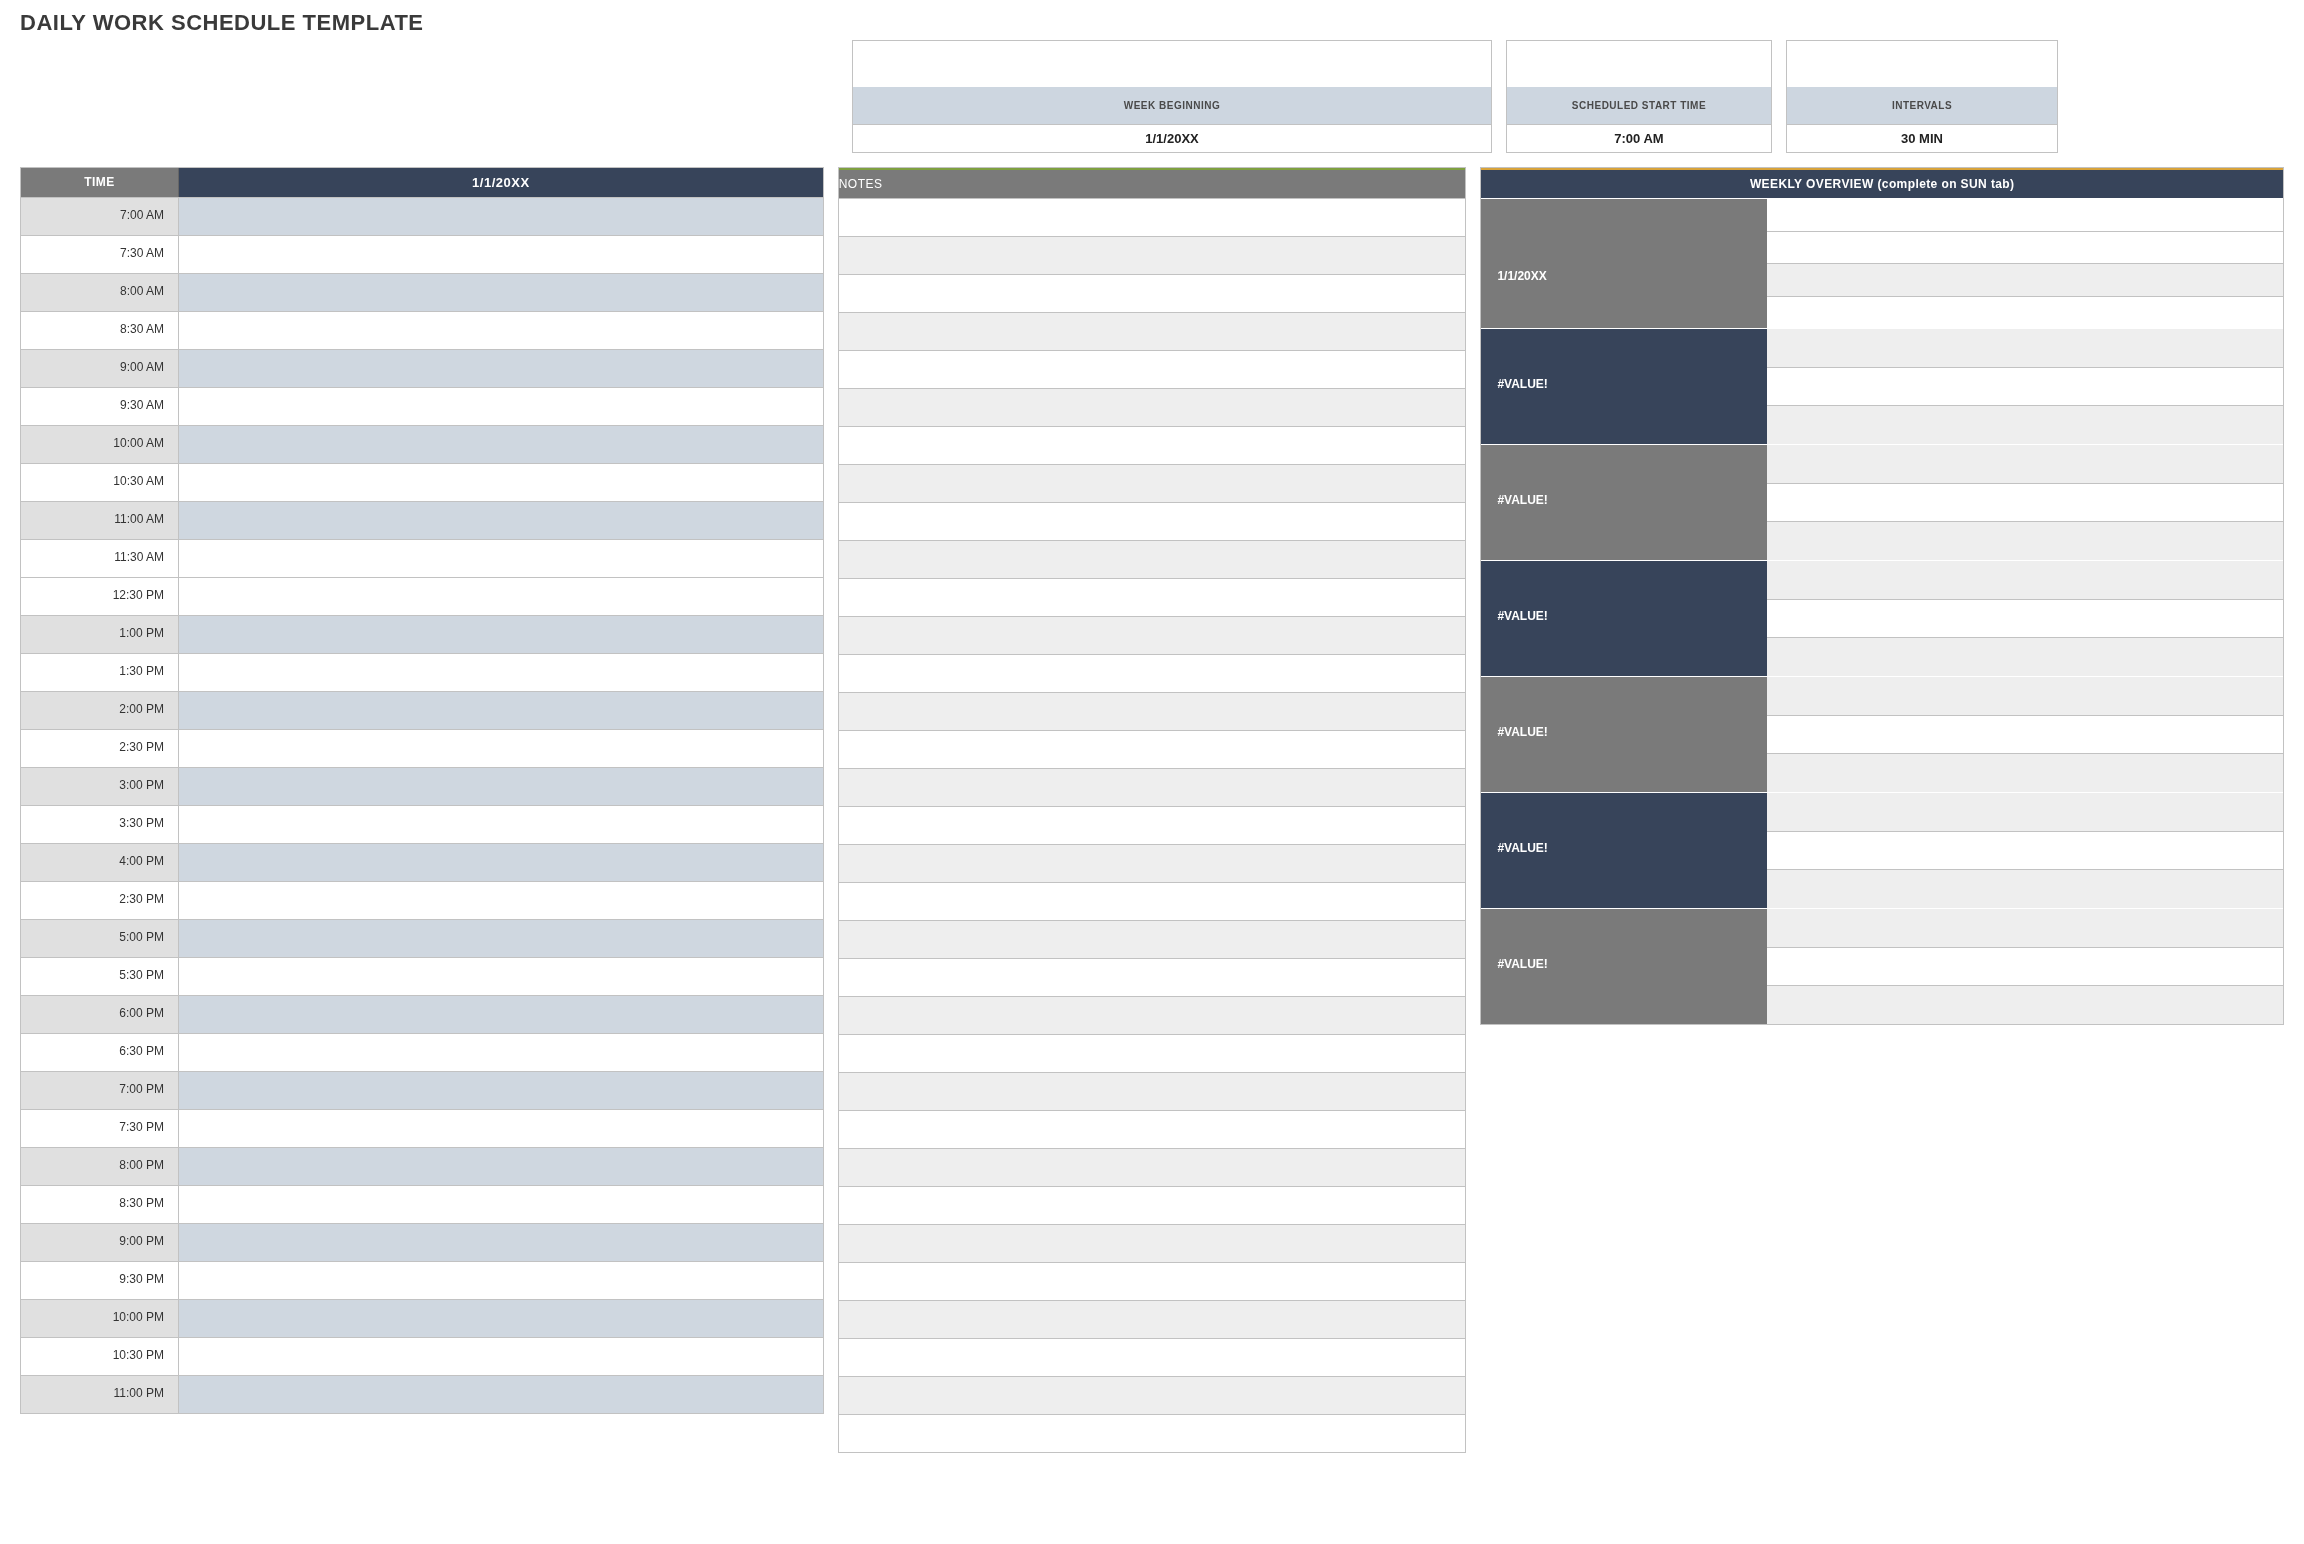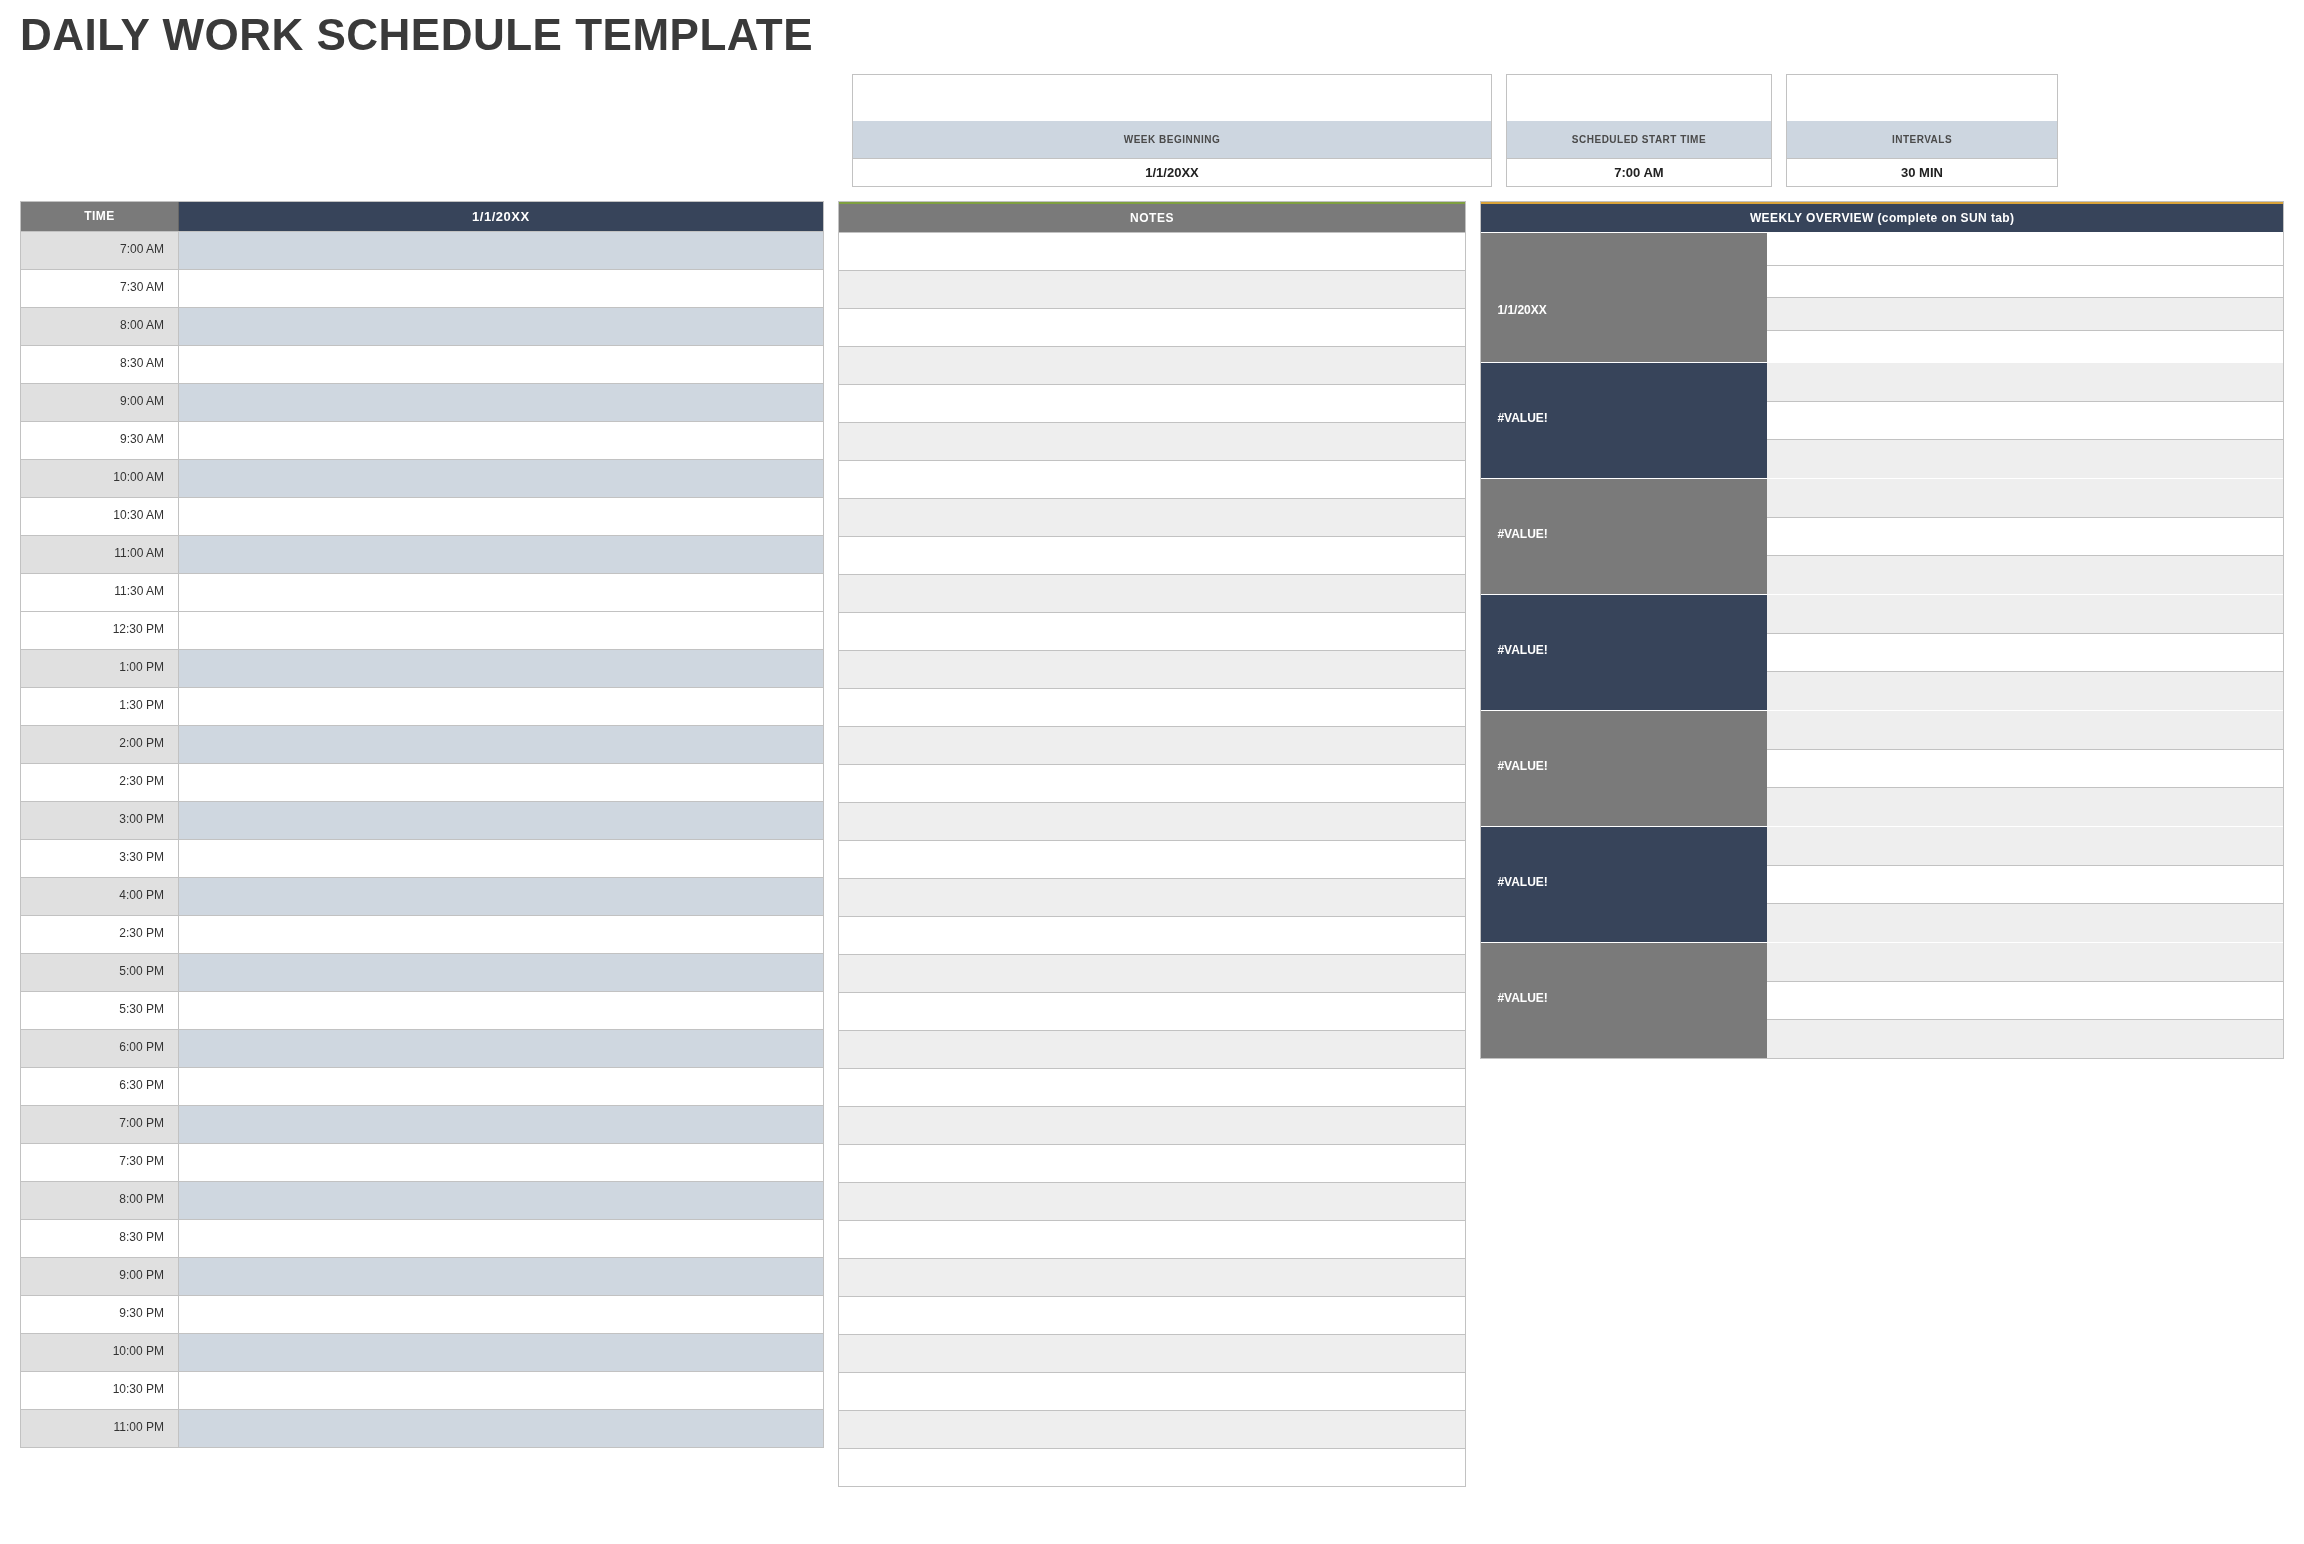--- a/index.html
+++ b/index.html
@@ -16,22 +16,22 @@
   body{
     margin:0;
     padding:10px 20px 30px;
     background:#ffffff;
     font-family:"Century Gothic","Segoe UI",Arial,sans-serif;
     font-size:13px;
     color:#333;
     width:2304px;
   }
   h1.page-title{
-    margin:0 0 14px 0;
-    font-size:44px;
+    margin:0 0 4px 0;
+    font-size:22px;
     font-weight:700;
     letter-spacing:0.5px;
     color:#3a3a3a;
   }
   .top-row{
     display:flex;
     gap:14px;
     margin-left:832px; 
     margin-bottom:14px;
   }
@@ -119,22 +119,22 @@
   .sched-row.odd  .tc-task{background:#ffffff;}
 
   
   .notes{
     border:1px solid var(--border);
     width:640px;
   }
   .notes-head{
     background:var(--gray-dark);
     color:#fff;
-    text-align:center;
-    font-weight:700;
+    text-align:left;
+    font-weight:400;
     font-size:12px;
     letter-spacing:0.5px;
     padding:7px 0;
     border-top:2px solid #7fa040;
   }
   .note-row{
     height:38px;
     border-top:1px solid var(--border);
     padding:10px 8px 0;
   }

